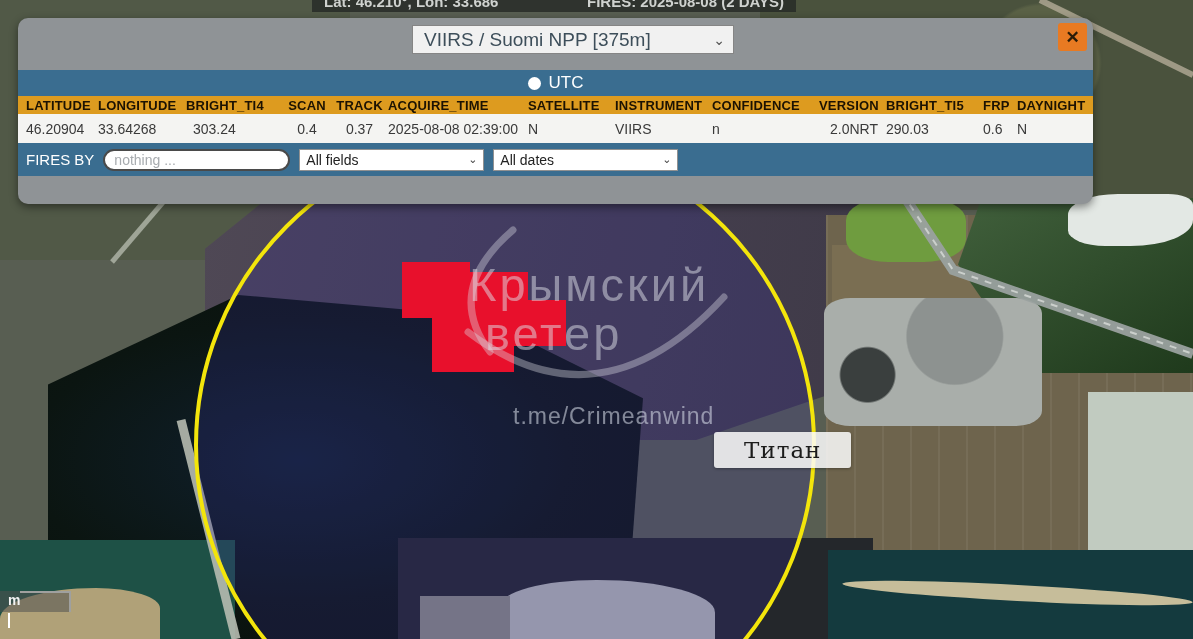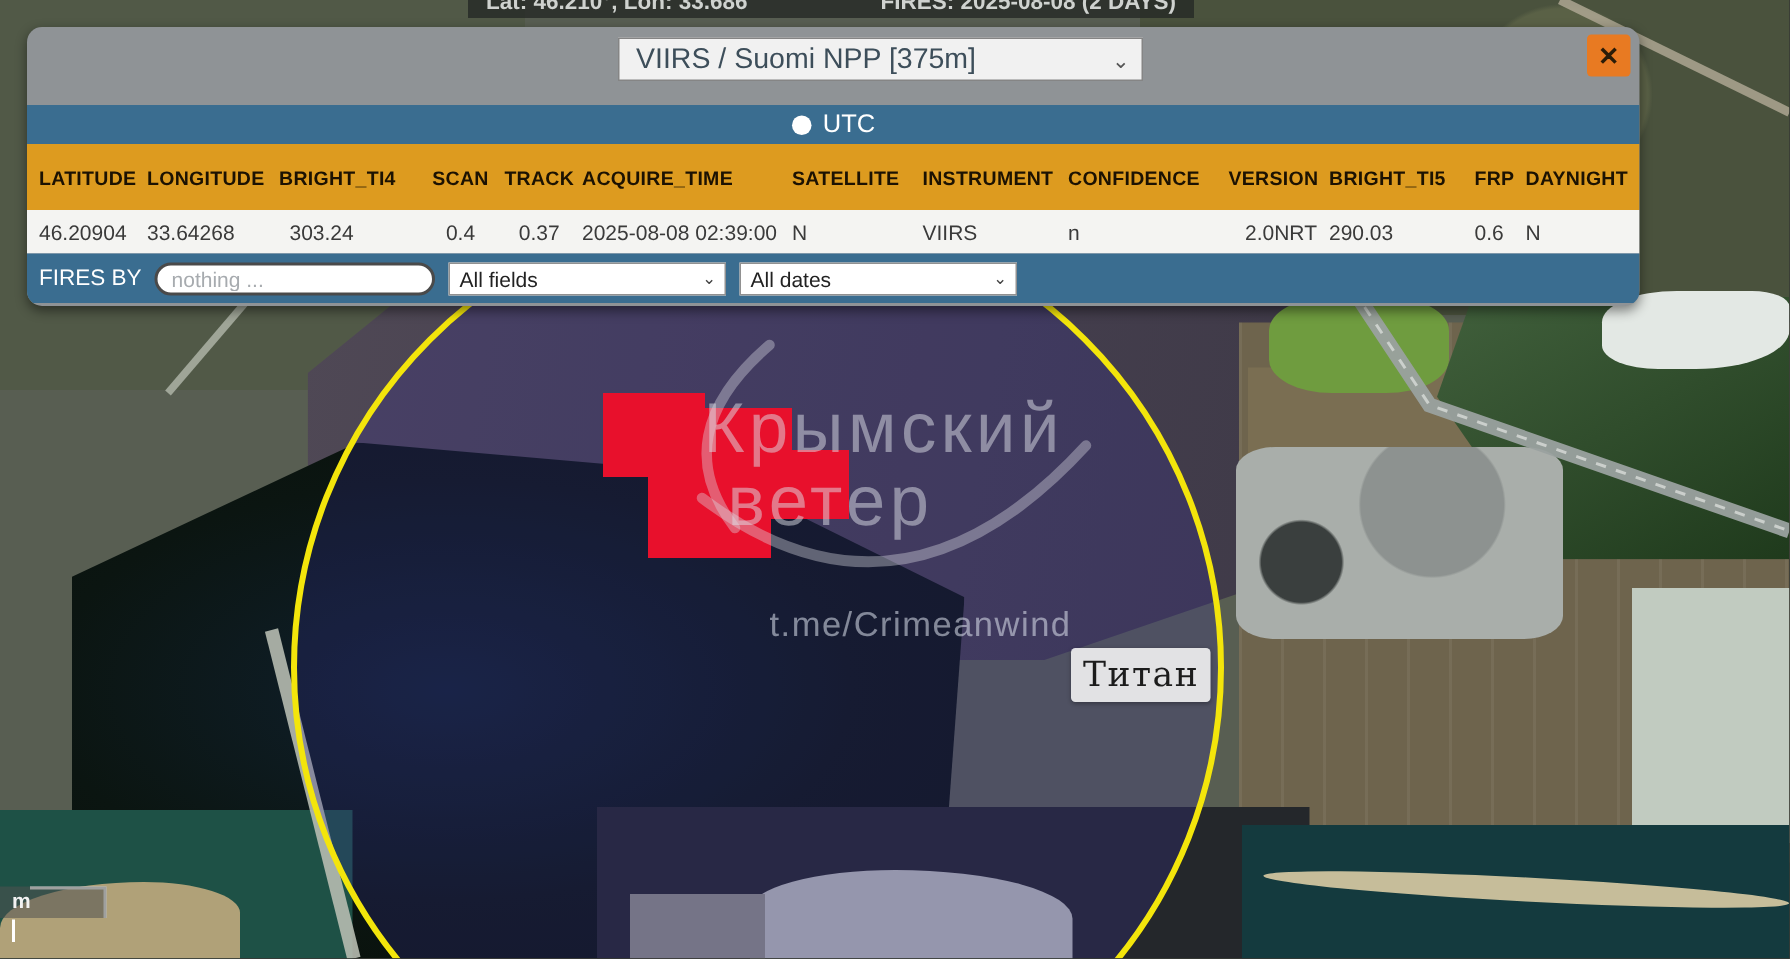--- a/index.html
+++ b/index.html
@@ -42,54 +42,54 @@
   
   #overlay{position:absolute;left:0;top:0;width:1193px;height:639px;pointer-events:none;z-index:2;}
 
   
   .wm1{position:absolute;left:469px;top:257px;font-size:47px;letter-spacing:3px;
        color:rgba(222,223,232,.5);z-index:3;}
   .wm2{position:absolute;left:485px;top:306px;font-size:47px;letter-spacing:3px;
        color:rgba(222,223,232,.5);z-index:3;}
   .wm3{position:absolute;left:492px;top:403px;font-size:23px;letter-spacing:1px;
        color:rgba(222,228,238,.55);z-index:3;margin-left:21px;}
-  .titan{position:absolute;left:714px;top:432px;padding:5px 8px;background:rgba(252,252,252,.85);
+  .titan{position:absolute;left:714px;top:432px;padding:5px 30px;background:rgba(252,252,252,.85);
        border-radius:3px;font-family:"DejaVu Serif",serif;font-size:23px;color:#1c1c1c;
        letter-spacing:1px;z-index:3;box-shadow:0 1px 3px rgba(0,0,0,.3);}
   .scalebox{position:absolute;left:0;top:591px;width:71px;height:21px;background:rgba(80,82,80,.55);
        z-index:3;color:#f2f2f2;font-size:14px;font-weight:bold;padding:1px 0 0 8px;}
 
   
   .topbar{position:absolute;left:312px;top:0;width:484px;height:12px;overflow:hidden;
        background:rgba(38,42,38,.82);z-index:4;}
   .topbar .inner{display:flex;justify-content:space-between;padding:0 12px;
        transform:translateY(-8px);font-weight:bold;font-size:15px;color:#cfd2cf;line-height:19px;}
 
   
   .panel{position:absolute;left:18px;top:18px;width:1075px;height:186px;background:#8f9396;
        border-radius:10px;z-index:5;box-shadow:0 3px 8px rgba(0,0,0,.45);overflow:hidden;}
   .p-head{position:relative;height:52px;}
-  .src-select{position:absolute;left:394px;top:7px;width:350px;height:29px;background:#f1f1f1;
+  .src-select{position:absolute;left:394px;top:7px;width:322px;height:29px;background:#f1f1f1;
        border:1px solid #858585;display:flex;align-items:center;justify-content:space-between;
        padding:0 8px 0 11px;font-size:19px;color:#3d4e5a;cursor:default;}
   .src-select .chev{font-size:14px;color:#555;}
   .close-btn{position:absolute;right:6px;top:5px;width:29px;height:28px;background:#e87a22;
        border:none;border-radius:3px;color:#2a1c08;font-size:17px;font-weight:bold;
        display:flex;align-items:center;justify-content:center;cursor:pointer;}
   .band-blue{background:#3a6d90;}
   .p-time{height:26px;display:flex;align-items:center;justify-content:center;gap:10px;
        color:#fff;font-size:17px;}
   .radio{width:13px;height:13px;border-radius:50%;background:#fff;display:inline-flex;
        align-items:center;justify-content:center;margin-right:8px;flex:none;cursor:pointer;}
   .radio .dot{width:5px;height:5px;border-radius:50%;background:transparent;}
   .radio.on .dot{background:#1c1c1c;}
   .radio-group{display:flex;align-items:center;}
   .p-grid{display:grid;grid-template-columns:72px 88px 97px 50px 55px 140px 87px 97px 107px 67px 97px 34px 72px;
        padding-left:6px;}
-  .p-cols{height:44px;background:#dd9b1f;color:#1c1202;font-size:13px;font-weight:bold;
+  .p-cols{height:18px;background:#dd9b1f;color:#1c1202;font-size:13px;font-weight:bold;
        align-items:center;letter-spacing:.2px;}
   .p-row{height:29px;background:#f4f4f2;color:#3a3a3a;font-size:14px;align-items:center;}
   .p-grid > div{padding-left:2px;white-space:nowrap;overflow:hidden;}
   .p-grid > div:nth-child(4),.p-grid > div:nth-child(5){text-align:center;}
   .p-row > div:nth-child(3){padding-left:9px;}
   .p-row > div:nth-child(10){padding-left:13px;}
   .p-filter{height:33px;display:flex;align-items:center;color:#fff;font-size:15px;}
   .p-filter .flabel{margin-left:8px;}
   .filter-input{margin-left:9px;width:187px;height:22px;border:2px solid #4a4a4a;border-radius:11px;
        padding:0 9px;font-size:14px;color:#333;background:#fff;outline:none;}

